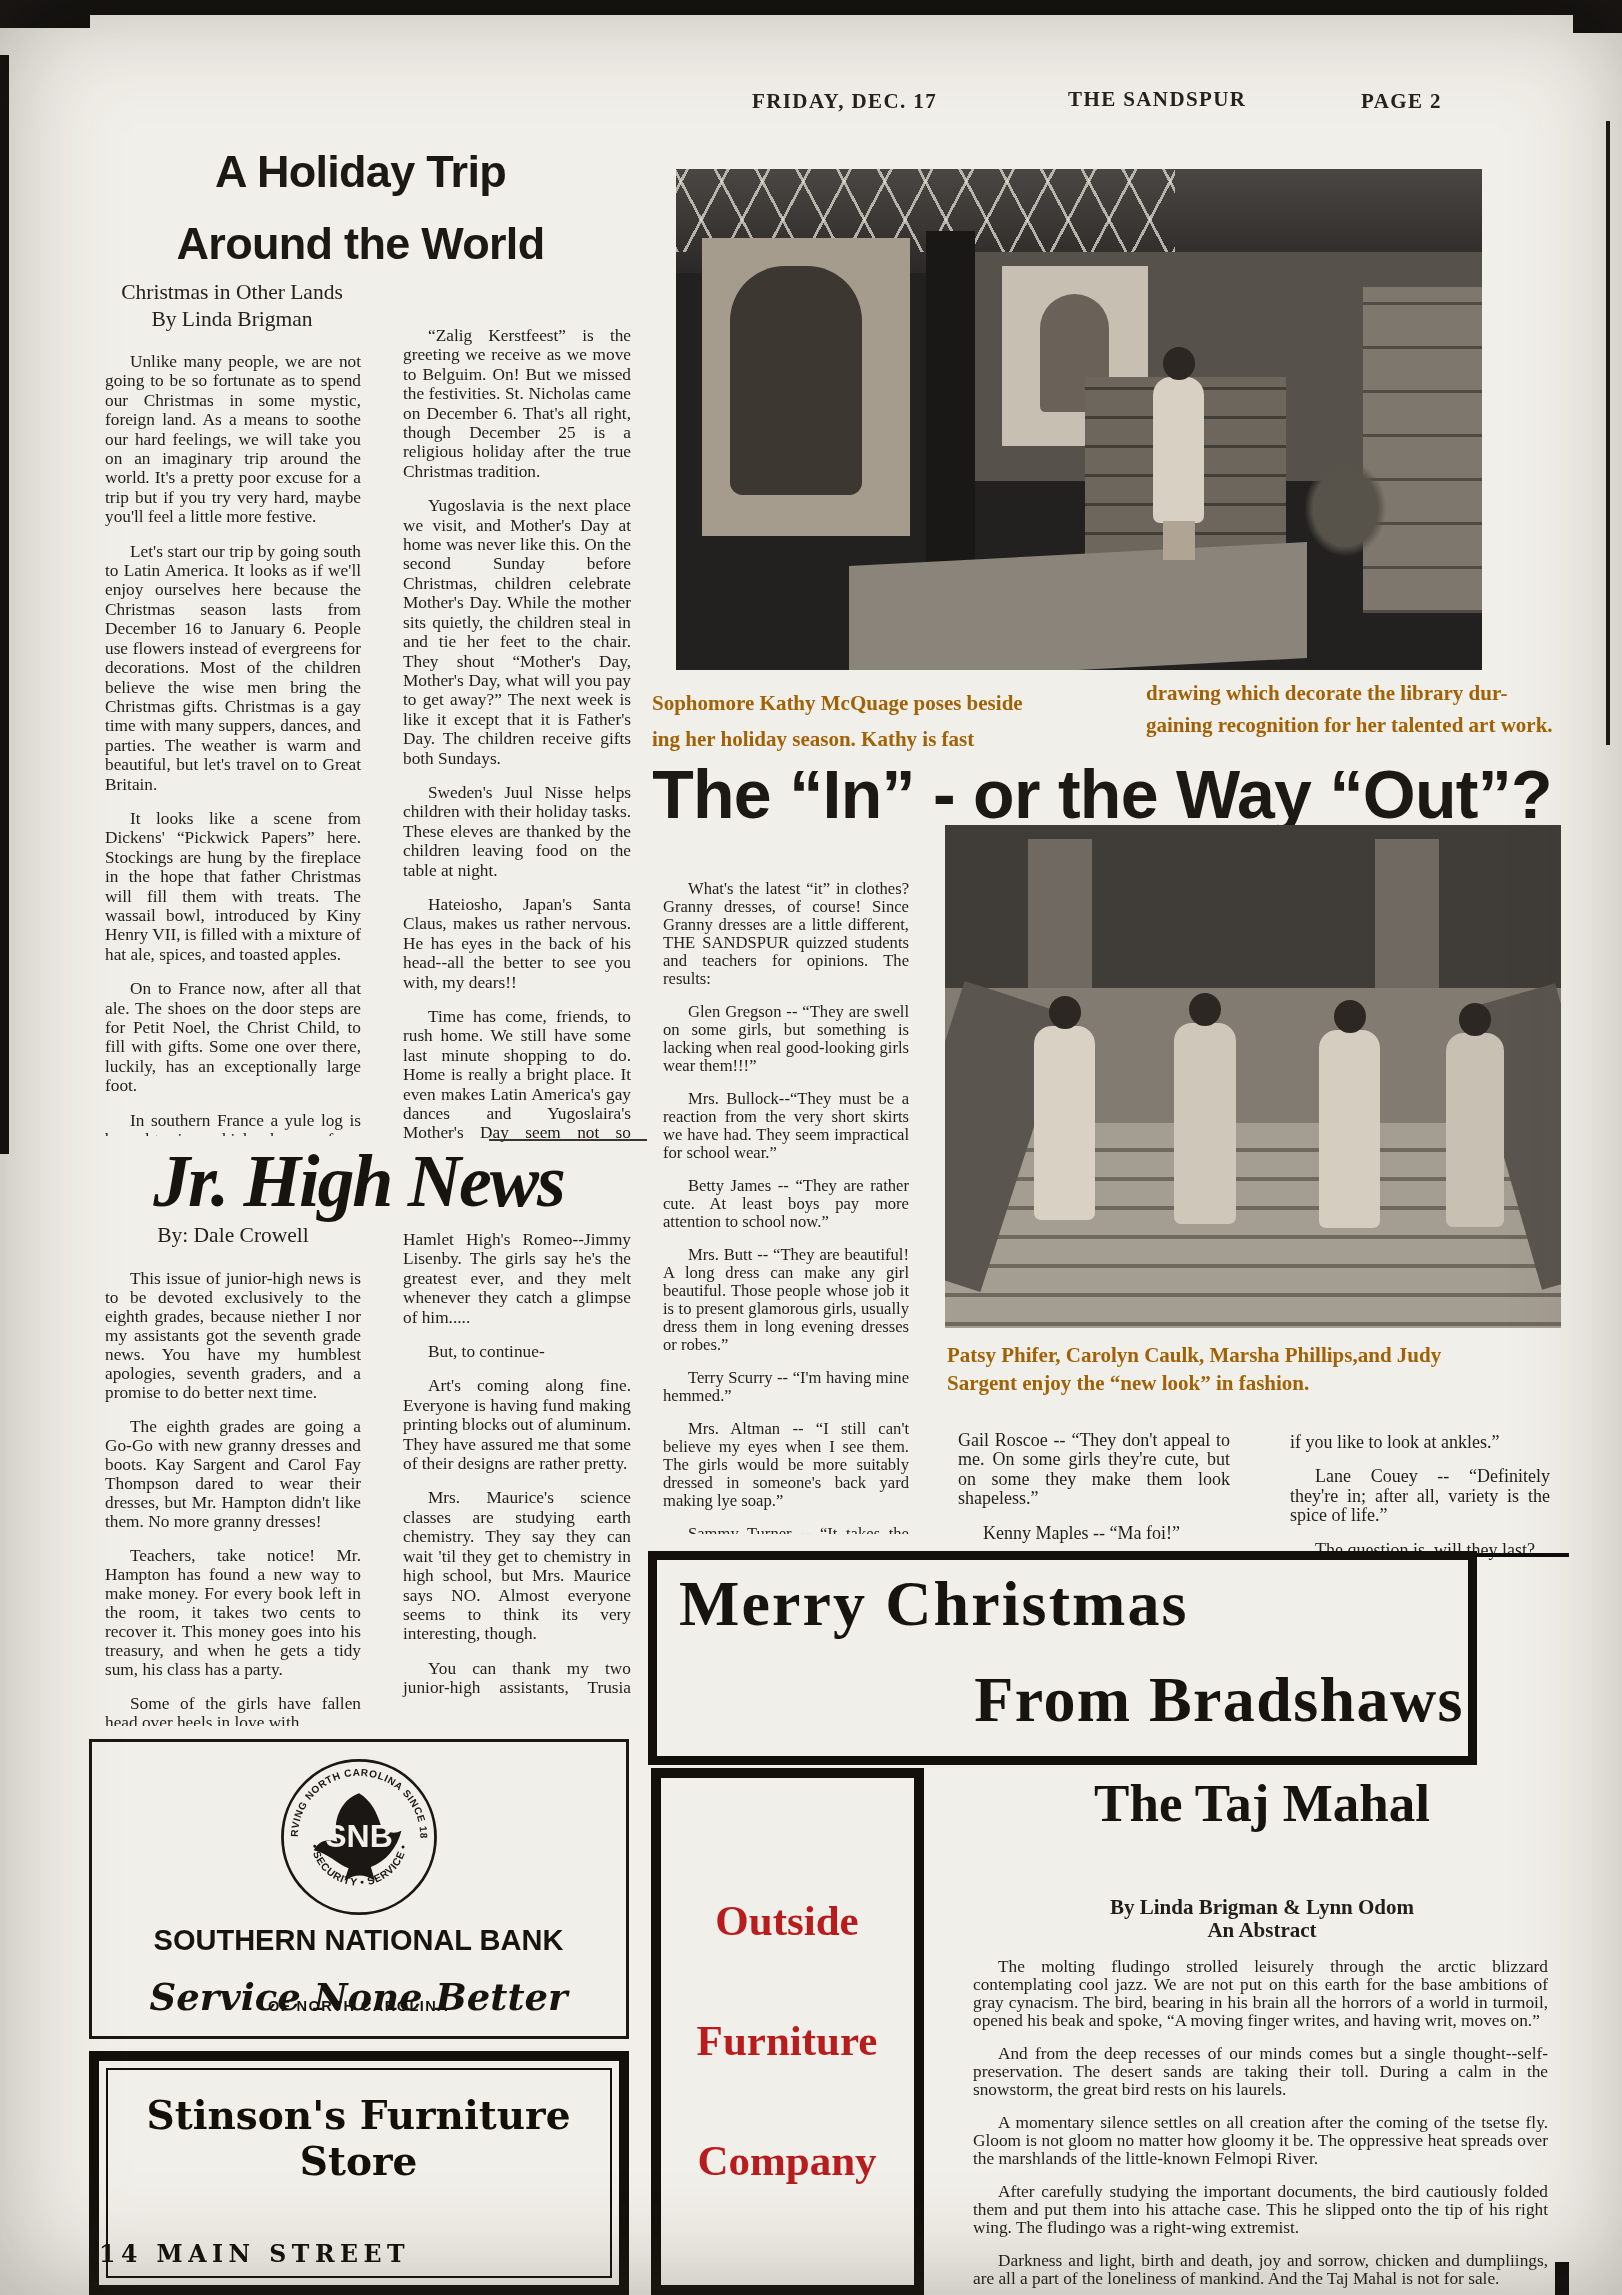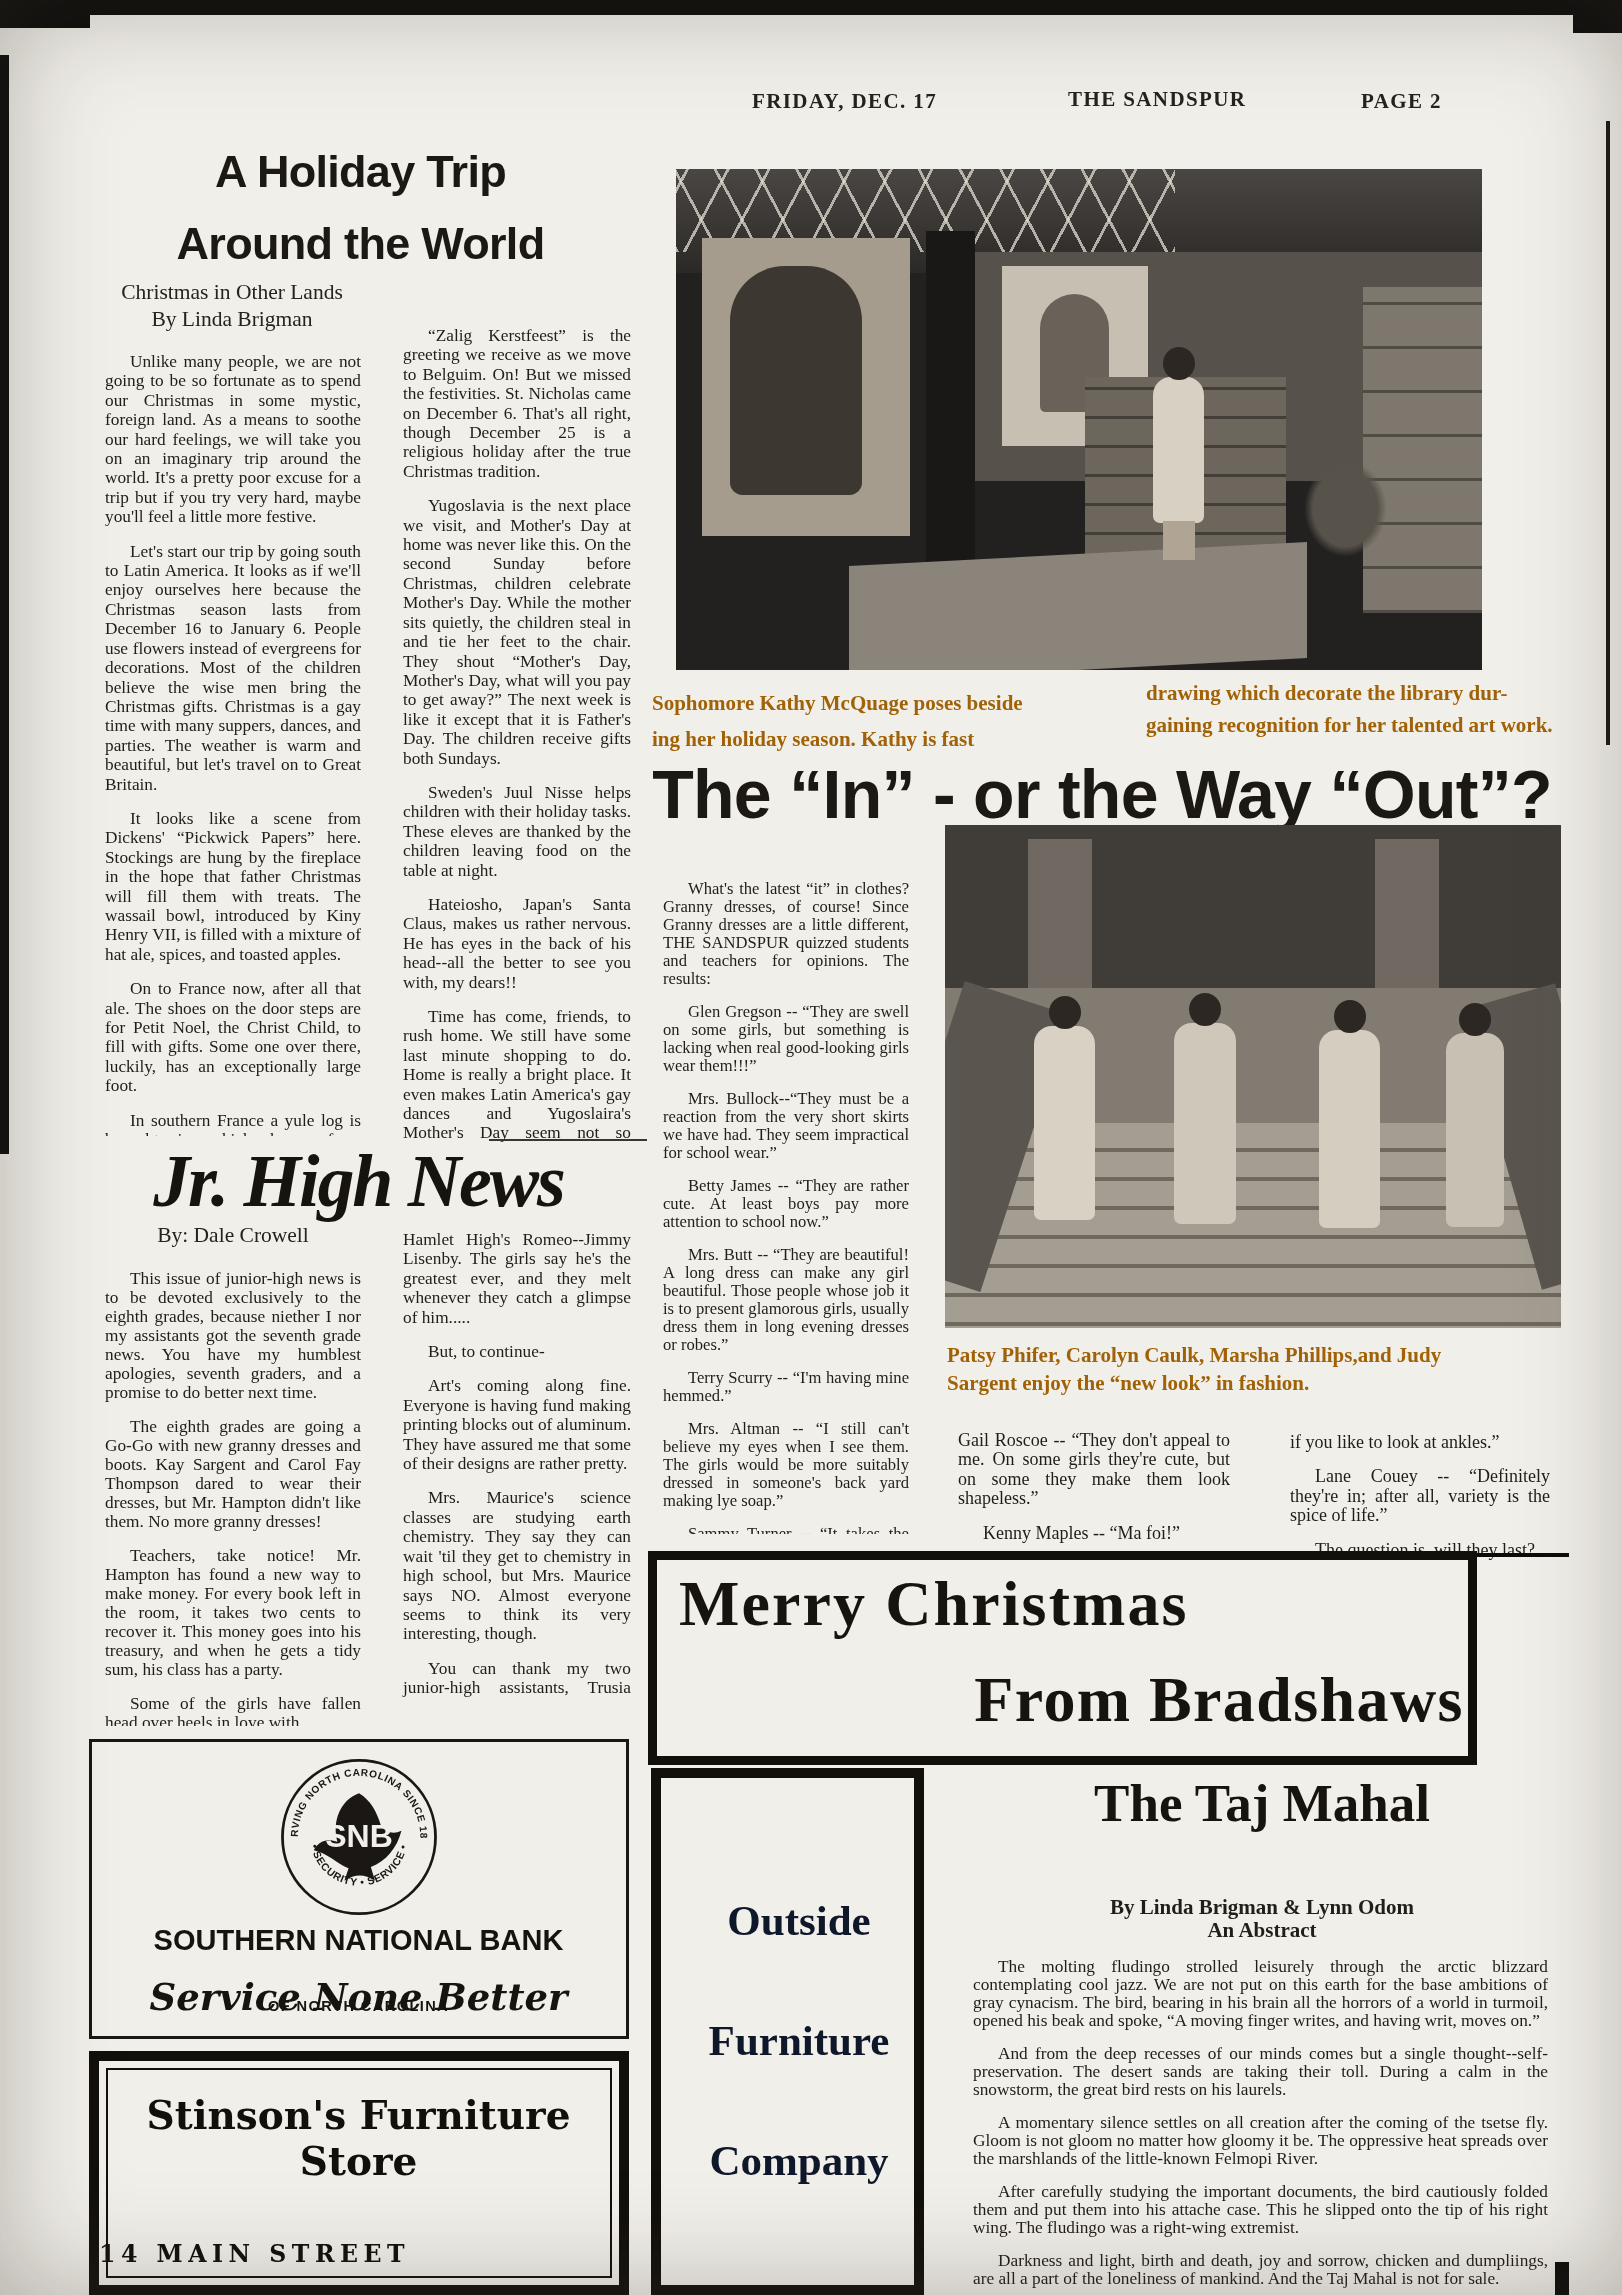--- a/index.html
+++ b/index.html
@@ -179,21 +179,21 @@
     <div class="abs" style="left:0;top:216px;width:533px;text-align:center;font-family:'Liberation Sans',sans-serif;font-weight:bold;font-size:14.6px;letter-spacing:1.4px;color:#17130f;margin-top:40px;">OF NORTH CAROLINA</div>
     <div class="abs" style="left:0;top:233px;width:533px;text-align:center;font-family:'DejaVu Serif',serif;font-style:italic;font-weight:bold;font-size:37px;color:#17130f;">Service None Better</div>
   </div>
 
   <div class="abs thickbox" style="left:89px;top:2051px;width:540px;height:244px;outline:2.1px solid #13100c;outline-offset:-19.4px;">
     <div class="abs" style="left:0;top:30.5px;width:519px;text-align:center;font-family:'DejaVu Serif',serif;font-weight:bold;font-size:39px;color:#131009;">Stinson's Furniture Store</div>
     <div class="abs" style="left:0;top:179px;width:519px;text-align:left;font-family:'DejaVu Serif',serif;font-weight:bold;font-size:23.6px;letter-spacing:5.5px;color:#131009;">14 MAIN STREET</div>
   </div>
 
   <div class="abs thickbox" style="left:651px;top:1768px;width:273px;height:527px;">
-    <div class="abs" style="left:0;top:118px;width:252px;display:flex;flex-direction:column;gap:71px;text-align:center;font-family:'Liberation Serif',serif;font-weight:bold;font-size:43px;color:#0f172a;margin-left:12px;">
+    <div class="abs" style="left:0;top:118px;width:252px;display:flex;flex-direction:column;gap:71px;text-align:center;font-family:'Liberation Serif',serif;font-weight:bold;font-size:43px;color:#b91c1c;">
         <div>Outside</div>
         <div>Furniture</div>
         <div>Company</div>
       </div>
   </div>
 
   <div class="abs serif-head" style="left:964px;top:1773px;width:596px;text-align:center;font-size:53px;">The Taj Mahal</div>
   <div class="abs" style="left:964px;top:1895px;width:596px;text-align:center;font-weight:bold;font-size:21px;">By  Linda Brigman &amp; Lynn Odom</div>
   <div class="abs" style="left:964px;top:1918px;width:596px;text-align:center;font-weight:bold;font-size:21px;">An Abstract</div>
   <div class="abs bodycol" style="left:958px;top:1943px;width:605px;height:352px;font-size:17.3px;line-height:18px;">

